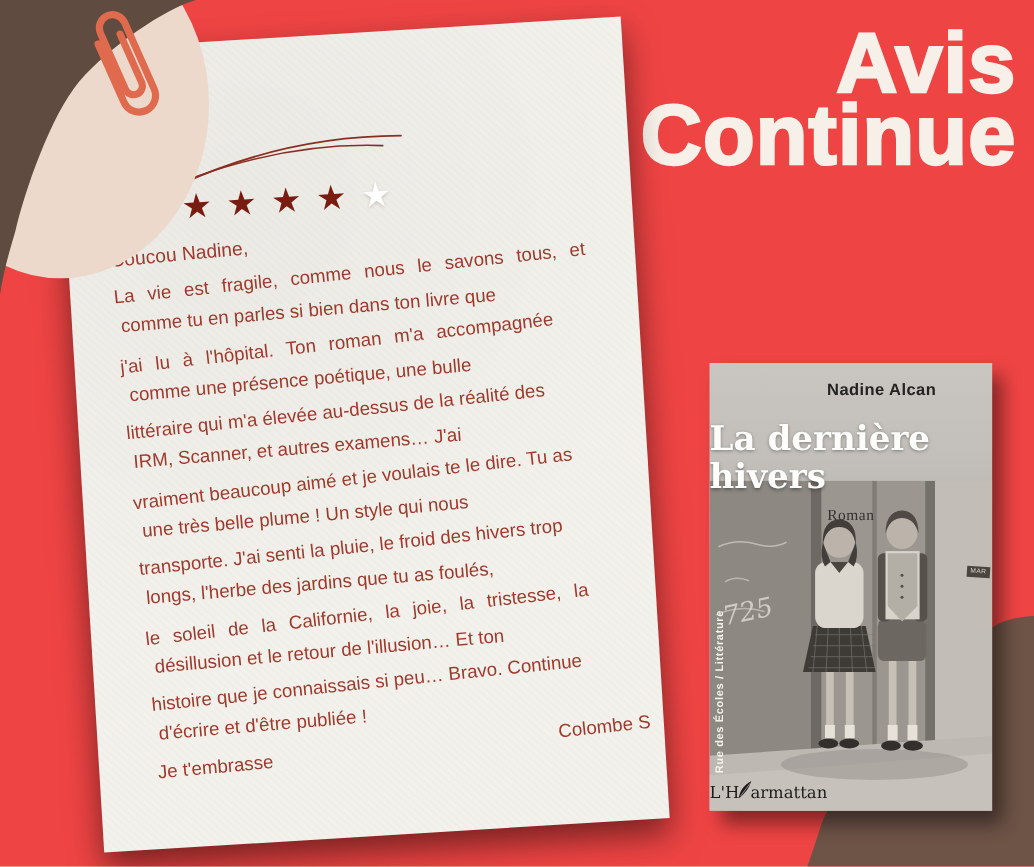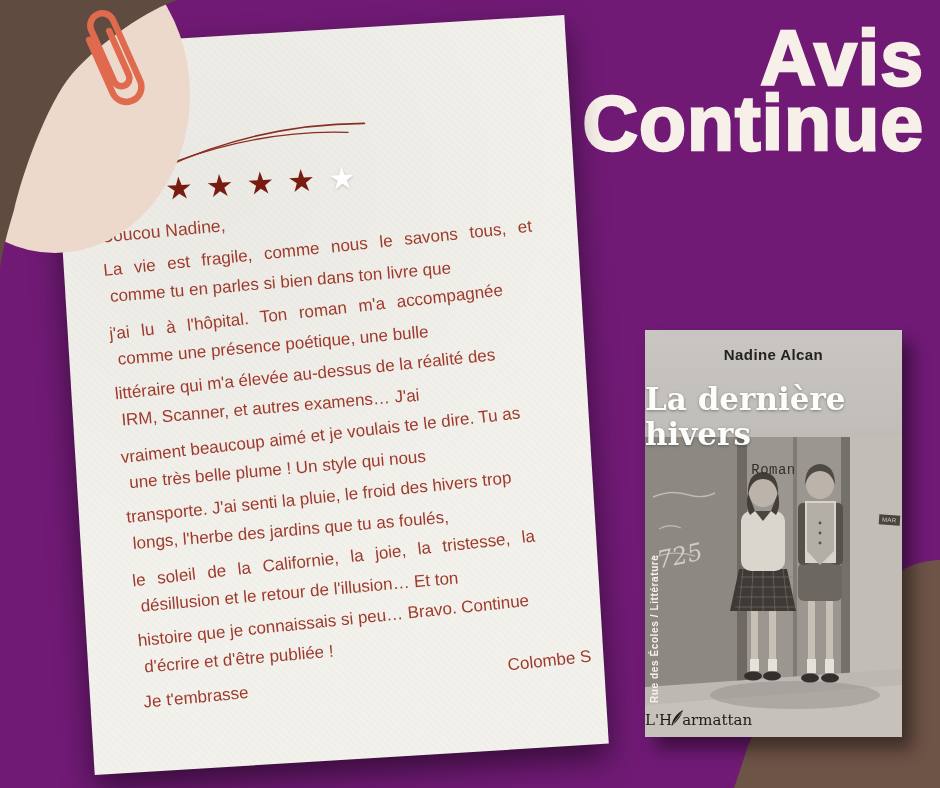--- a/index.html
+++ b/index.html
@@ -1,17 +1,17 @@
 <!DOCTYPE html>
 <html><head>
 <meta charset="utf-8">
 <style>
   html,body{margin:0;padding:0;}
   body{width:940px;height:788px;overflow:hidden;font-family:"Liberation Sans",sans-serif;}
-  .canvas{position:relative;width:940px;height:788px;background:#701a75;overflow:hidden;}
+  .canvas{position:relative;width:940px;height:788px;background:#ef4444;overflow:hidden;}
 
   
   .pink-blob{position:absolute;left:-80px;top:-63px;width:270px;height:316px;border-radius:50%;
     background:#ecd9cc;z-index:4;}
   .brown-corner-svg{position:absolute;left:0;top:0;z-index:5;}
   .brown-bottom-svg{position:absolute;right:0;bottom:0;z-index:1;}
 
   
   .paperclip{position:absolute;left:84px;top:0px;z-index:6;transform:rotate(-24deg);transform-origin:50% 50%;}
 
@@ -42,26 +42,26 @@
   
   .title-block{position:absolute;right:16px;top:26px;text-align:right;z-index:2;
     color:#f6f0e8;font-weight:900;font-size:77px;line-height:.85;letter-spacing:1px;
     -webkit-text-stroke:2.5px #f6f0e8;}
 
   
   .book{position:absolute;left:645px;top:330px;width:257px;height:407px;z-index:2;
     background:linear-gradient(180deg,#c9c6c1 0%,#c2bfba 22%,#b2aea7 45%,#bcb8b1 75%,#c3bfb8 100%);
     box-shadow:10px 12px 16px rgba(0,0,0,.45);overflow:hidden;}
   .book-author{position:absolute;top:16px;width:100%;text-align:center;font-weight:bold;
-    font-size:15px;color:#242220;letter-spacing:.4px;}
+    font-size:15px;color:#242220;letter-spacing:.4px;padding-left:28px;}
   .book-title{position:absolute;top:52px;width:100%;text-align:left;color:#fdfdfb;
     font-family:"DejaVu Serif",serif;font-weight:bold;font-size:31px;line-height:1.12;
     text-shadow:0 1px 3px rgba(40,40,40,.45);}
   .book-genre{position:absolute;top:132px;width:100%;text-align:center;color:#33312e;
-    font-family:Liberation Mono, monospace;font-size:14px;letter-spacing:.5px;}
+    font-family:Liberation Serif, serif;font-size:14px;letter-spacing:.5px;}
   .book-photo{position:absolute;left:0;bottom:0;}
   .book-collection{position:absolute;left:4px;bottom:34px;color:#f5f2ec;font-size:10px;font-weight:bold;
     writing-mode:vertical-rl;transform:rotate(180deg);letter-spacing:.6px;height:250px;text-align:left;}
   .book-chalk{position:absolute;left:12px;top:212px;color:#dbd8d1;opacity:.85;
     font-family:"DejaVu Serif",serif;font-style:italic;font-size:24px;transform:rotate(-12deg);}
   .book-sign{position:absolute;right:2px;top:185px;background:#4a453f;color:#d8d4cd;font-size:6px;
     padding:2px 3px;letter-spacing:.5px;transform:rotate(4deg);}
   .book-publisher{position:absolute;bottom:8px;width:100%;color:#1d1b19;
     font-family:"DejaVu Serif",serif;font-size:15px;}
   .feather{display:inline-block;vertical-align:-2px;margin:0 -2px 0 -1px;}

